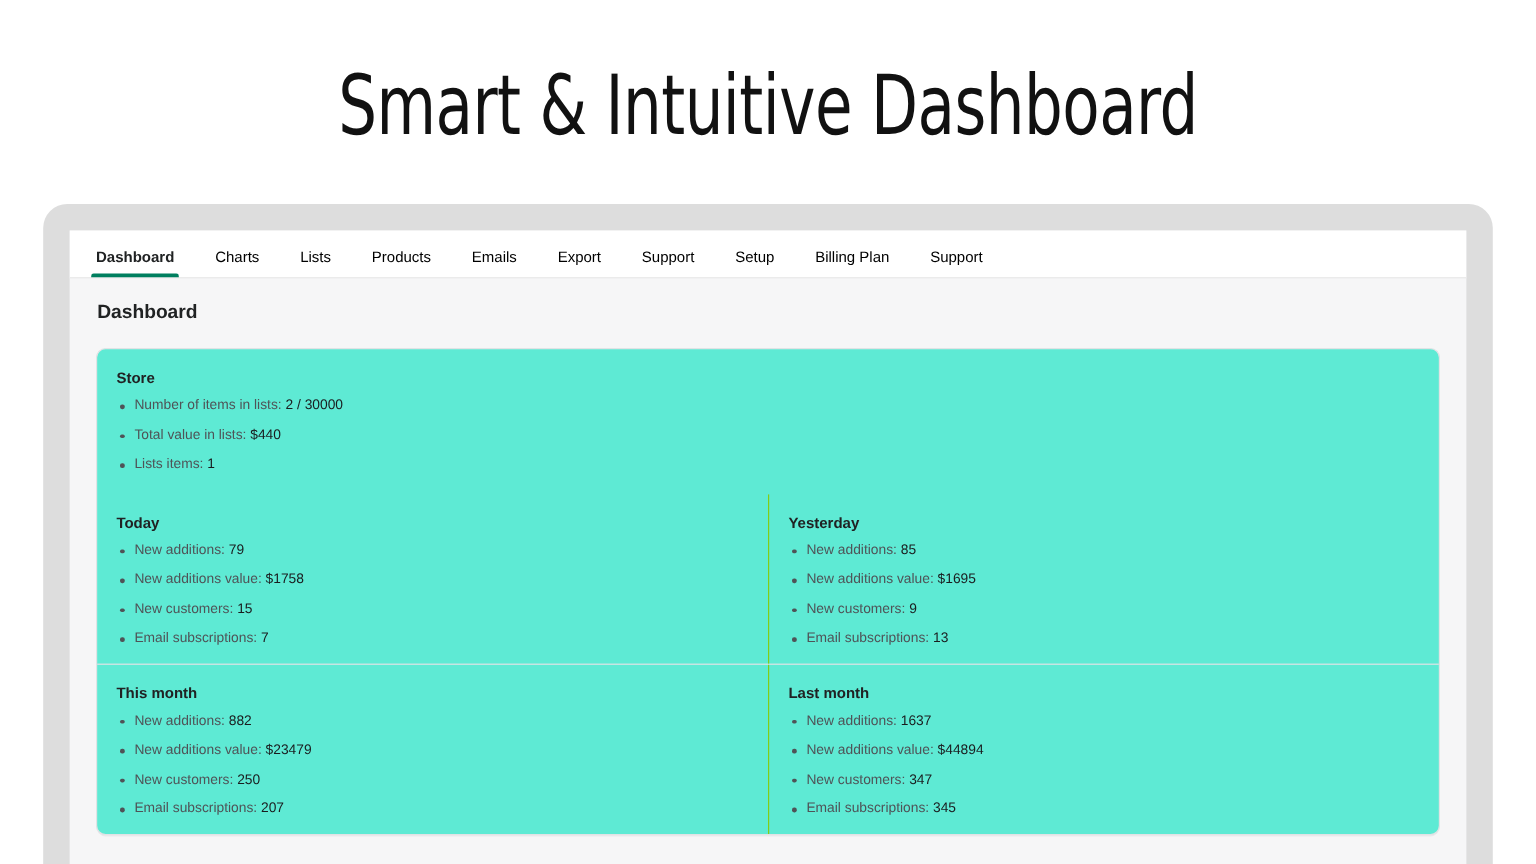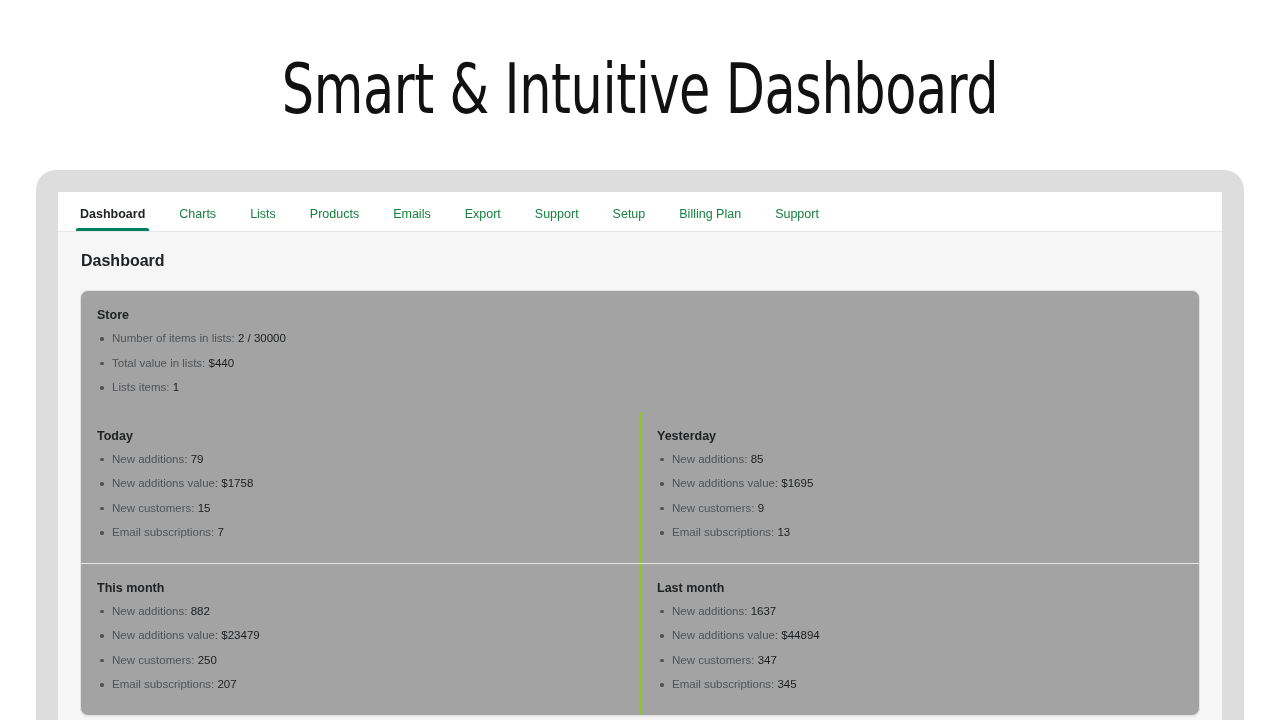--- a/index.html
+++ b/index.html
@@ -54,21 +54,21 @@
     background: #ffffff;
     height: 40px;
     display: flex;
     align-items: flex-end;
     padding-left: 5px;
     border-bottom: 1px solid #e6e6e6;
   }
   .nav-tab {
     position: relative;
     font-size: 12.5px;
-    color: #15803d;
+    color: #000000;
     padding: 0 17px 11px 17px;
     line-height: 1;
     white-space: nowrap;
     cursor: pointer;
   }
   .nav-tab.active {
     color: #202223;
     font-weight: 600;
   }
   .nav-tab.active::after {
@@ -91,21 +91,21 @@
   .page-title {
     font-size: 16px;
     font-weight: 700;
     color: #202223;
     margin-bottom: 20px;
     margin-left: 1px;
   }
 
   
   .card {
-    background: #a3a3a3;
+    background: #5eead4;
     border: 1px solid #e1e3e5;
     border-radius: 8px;
     box-shadow: 0 1px 0 rgba(22,29,37,0.05);
     margin-bottom: 17px;
   }
   .card-section {
     padding: 17px 16px 18px 16px;
   }
 
   .section-title {
@@ -138,21 +138,21 @@
   ul.stat-list li b {
     color: #1a1c1e;
     font-weight: 400;
   }
 
   
   .split-row { display: flex; }
   .split-row + .split-row { border-top: 1px solid #e1e3e5; align-items: flex-end; }
   .split-col {
     width: 50%;
-    padding: 17px 16px 24px 16px;
+    padding: 17px 16px 14px 16px;
   }
   .split-col + .split-col { border-left: 1px solid #84cc16; }
 </style>
 </head>
 <body>
 
 <div class="hero">
   <div class="hero-title">Smart &amp; Intuitive Dashboard</div>
 </div>
 

